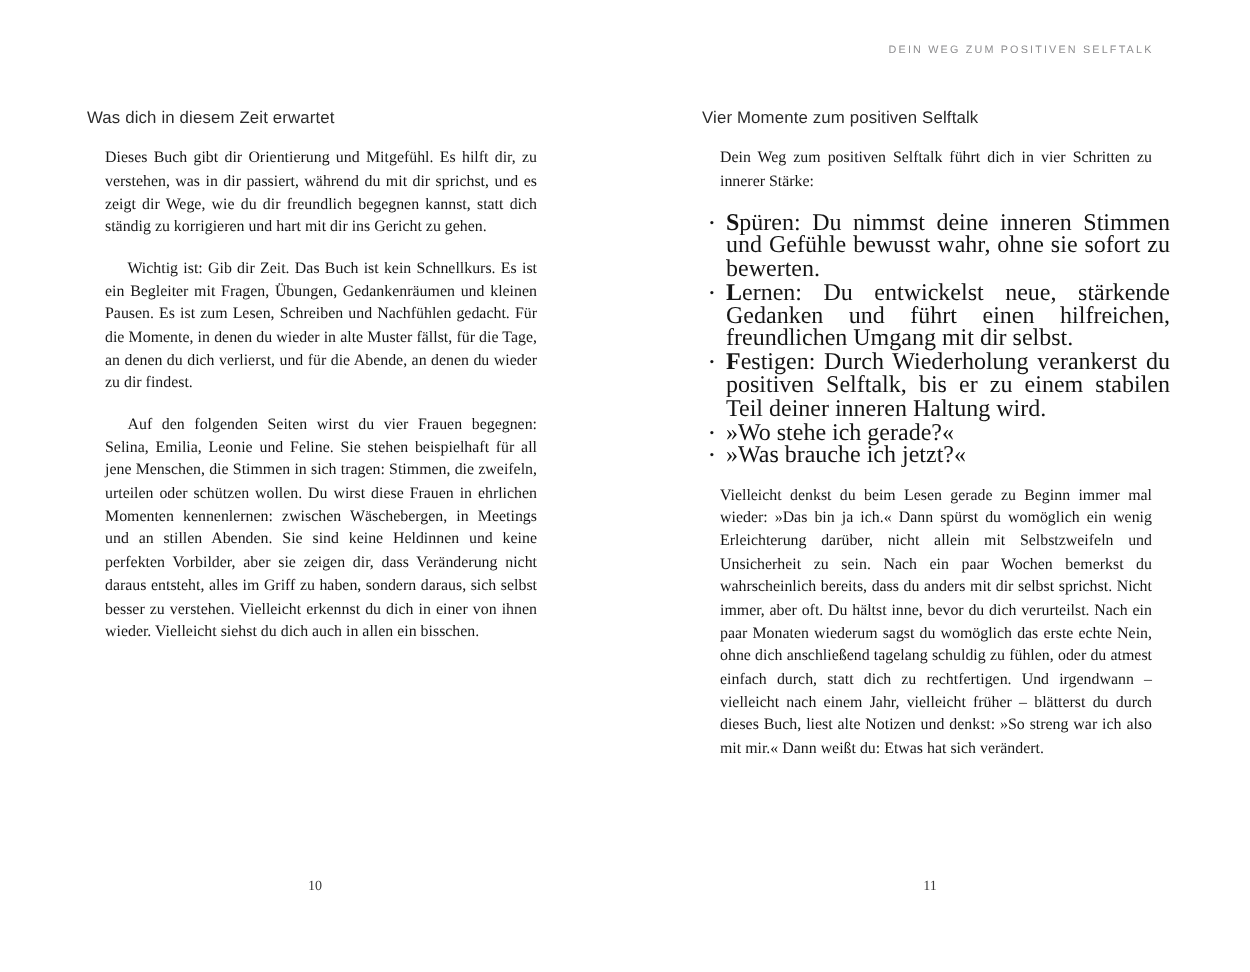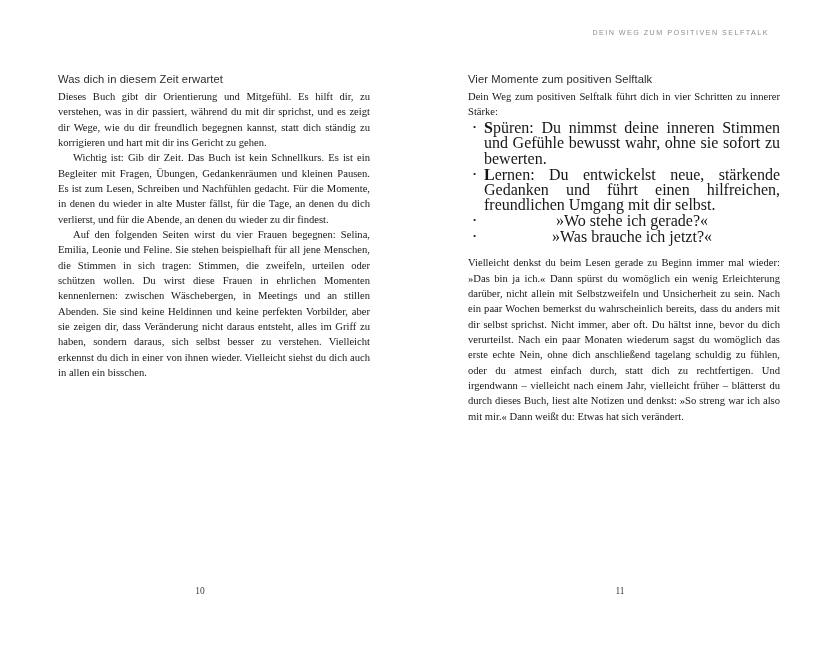--- a/index.html
+++ b/index.html
@@ -47,21 +47,21 @@
     font-family: "Liberation Sans", sans-serif;
     font-size: 11.2px;
     font-weight: 400;
     color: #2b2b2b;
     margin: 0 0 2.5px 0;
     line-height: 1.28;
     letter-spacing: 0.1px;
   }
 
   p.body-par {
-    margin: 0;
+    margin: 12px;
     font-size: 10.6px;
     line-height: 15.35px;
     text-align: justify;
     text-justify: inter-word;
     hyphens: manual;
     color: #161616;
   }
   p.body-par.indent { text-indent: 15px; }
   p.body-par.spaced-before { margin-top: 11px; }
 
@@ -72,21 +72,21 @@
   }
   ul.body-list > li {
     position: relative;
     padding-left: 16px;
     margin: 0 0 0.5px 0;
     font-size: 16px;
     line-height: 15.35px;
     text-align: justify;
     color: #161616;
   }
-  ul.body-list > li.ragged { text-align: center; }
+  ul.body-list > li.ragged { text-align: left; }
   ul.body-list > li::before {
     content: "\2022";
     position: absolute;
     left: 5px;
     top: 0;
     font-size: 9px;
     line-height: 15.35px;
     color: #161616;
   }
   ul.body-list > li .lead {
@@ -95,21 +95,21 @@
 
   
   .folio {
     position: absolute;
     top: 586px;
     font-size: 9.4px;
     color: #3b3b3b;
     width: 40px;
     text-align: center;
   }
-  .folio.left  { left: 180px; }
+  .folio.left  { left: 190px; }
   .folio.right { left: 600px; }
 </style>
 </head>
 <body>
 
 <div class="page-spread">
 
   <div class="running-header">Dein Weg zum positiven Selftalk</div>
 
   <div class="column left">
@@ -127,20 +127,21 @@
 
   <div class="column right">
 
     <h2 class="col-heading">Vier Momente zum positiven Selftalk</h2>
 
     <p class="body-par">Dein Weg zum positiven Selftalk führt dich in vier Schritten zu innerer Stärke:</p>
 
     <ul class="body-list">
       <li><span class="lead">S</span><span>püren: Du nimmst deine inneren Stimmen und Gefühle bewusst wahr, ohne sie sofort zu bewerten.</span></li>
       <li><span class="lead">L</span><span>ernen: Du entwickelst neue, stärkende Gedanken und führt einen hilfreichen, freundlichen Umgang mit dir selbst.</span></li>
+      <li><span class="lead">F</span><span>estigen: Durch Wiederholung verankerst du positiven Selftalk, bis er zu einem stabilen Teil deiner inneren Haltung wird.</span></li>
     </ul>
 
 
     <ul class="body-list">
       <li class="ragged">»Wo stehe ich gerade?«</li>
       <li class="ragged">»Was brauche ich jetzt?«</li>
     </ul>
 
     <p class="body-par spaced-before">Vielleicht denkst du beim Lesen gerade zu Beginn immer mal wieder: »Das bin ja ich.« Dann spürst du womöglich ein wenig Erleichterung darüber, nicht allein mit Selbstzweifeln und Unsicherheit zu sein. Nach ein paar Wochen bemerkst du wahrscheinlich bereits, dass du anders mit dir selbst sprichst. Nicht immer, aber oft. Du hältst inne, bevor du dich verurteilst. Nach ein paar Monaten wiederum sagst du womöglich das erste echte Nein, ohne dich anschließend tagelang schuldig zu fühlen, oder du atmest einfach durch, statt dich zu rechtfertigen. Und irgendwann – vielleicht nach einem Jahr, vielleicht früher – blätterst du durch dieses Buch, liest alte Notizen und denkst: »So streng war ich also mit mir.« Dann weißt du: Etwas hat sich verändert.</p>
   </div>

